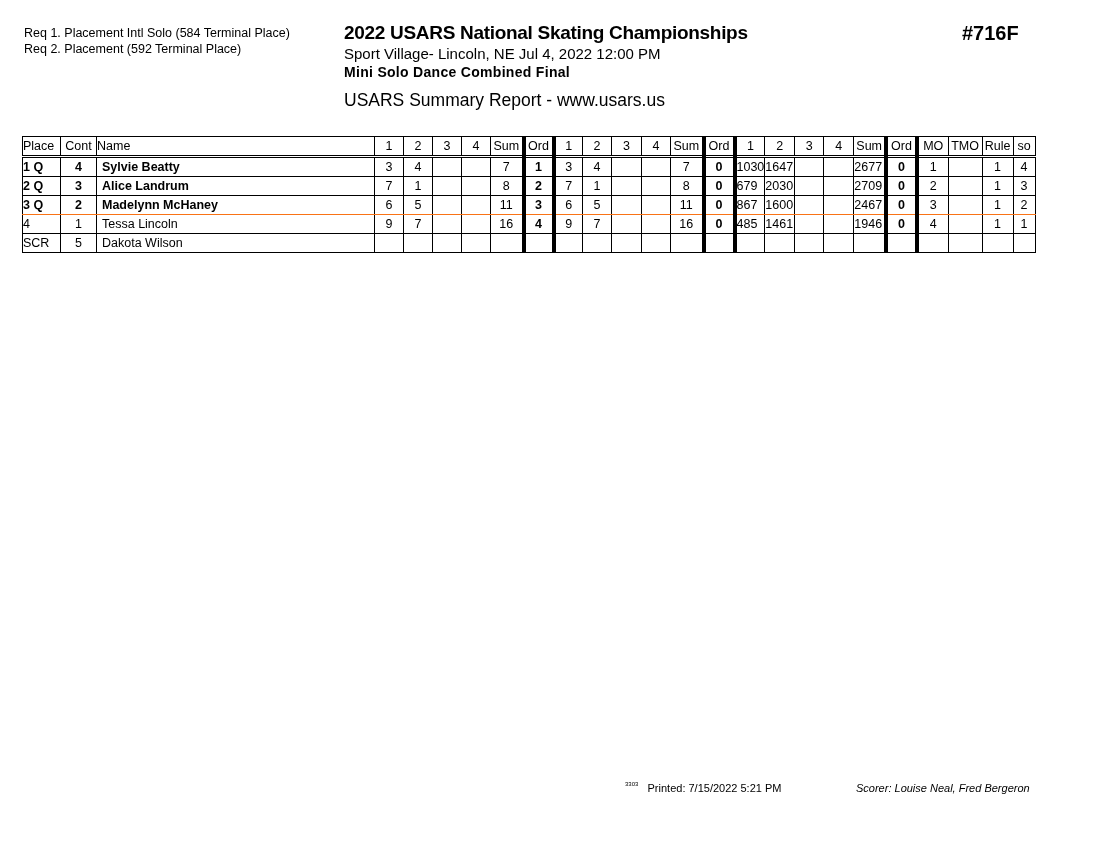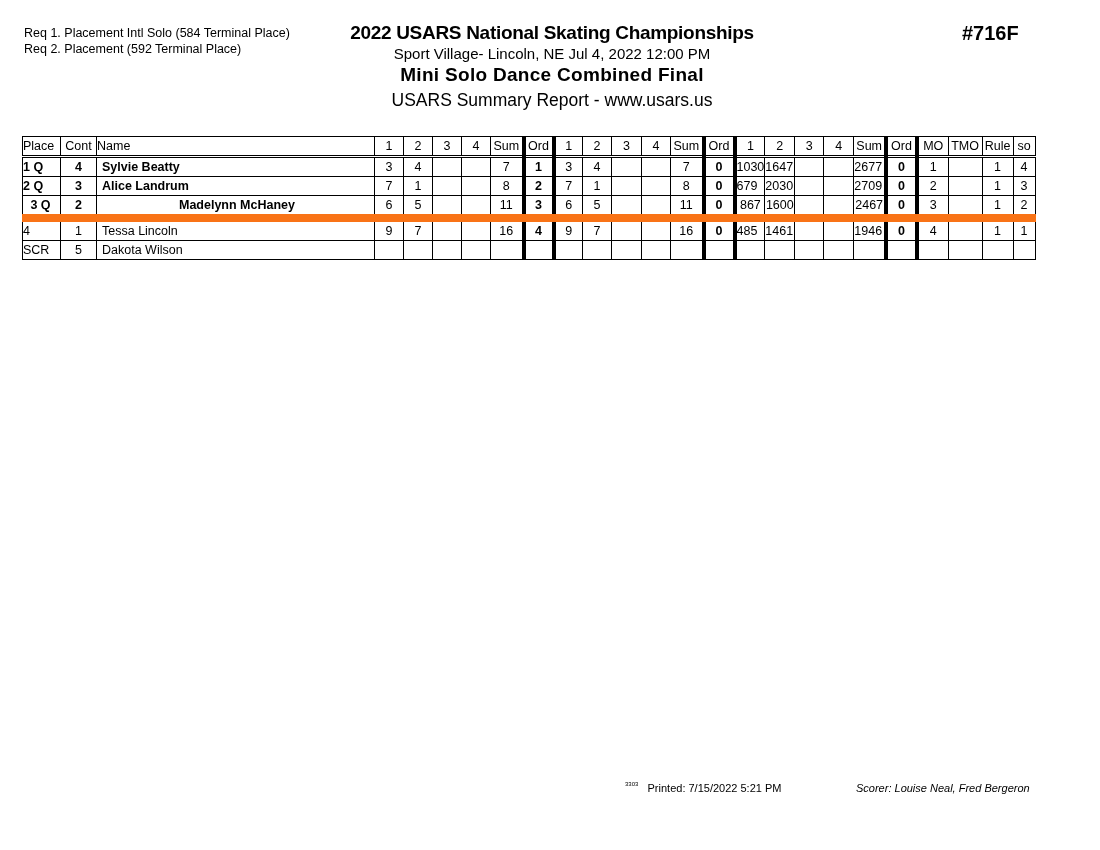--- a/index.html
+++ b/index.html
@@ -1,39 +1,39 @@
 <!DOCTYPE html>
 <html><head>
 <meta charset="utf-8">
 <style>
   html, body { margin:0; padding:0; background:#ffffff; }
   body { width:1100px; height:850px; position:relative; overflow:hidden; color:#000; font-family:"Liberation Sans", sans-serif; }
   .abs { position:absolute; white-space:nowrap; }
   .req { left:24px; font-size:12.5px; line-height:16px; }
-  .title { left:344px; width:416px; text-align:center; }
+  .title { left:344px; width:416px; }
   .t1 { top:22px; font-size:19px; font-weight:bold; letter-spacing:-0.3px; }
   .t2 { top:45px; font-size:15px; }
-  .t3 { top:64px; font-size:19px; font-weight:bold; letter-spacing:0.3px; }
+  .t3 { top:64px; font-size:14px; font-weight:bold; letter-spacing:0.3px; }
   .t4 { top:90px; font-size:17.5px; }
   .code { left:962px; top:22px; font-size:20px; font-weight:bold; }
 
   table.grid { position:absolute; left:22px; top:136px; border-collapse:collapse; table-layout:fixed; font-size:12.5px; }
   table.grid td { border:1px solid #000; padding:0 2px; height:18px; line-height:18px; overflow:hidden; white-space:nowrap; text-align:center; }
   table.grid tr.judges td { height:19px; border-top:1px solid #000; }
   table.grid tr.judges td.empty { border:none; }
   table.grid tr.judges td.jname { text-align:left; font-size:11px; padding-left:3px; vertical-align:top; line-height:14px; }
   table.grid tr.hdr td { border-bottom:3px double #000; }
   table.grid td.left { text-align:left; padding-left:0; }
   table.grid td.name { text-align:left; padding-left:5px; }
   table.grid td.thick-l { border-left:4px solid #000; }
   table.grid td.thick-r { border-right:4px solid #000; }
   table.grid tr.bold td { font-weight:bold; }
   table.grid tr.bold td.nb { font-weight:normal; }
   table.grid td.ordv { font-weight:bold; }
-  table.grid tr.cutline td { border-bottom:8px solid #f97316;text-align:center; }
+  table.grid tr.cutline td { border-bottom:1px solid #f97316; }
   table.grid td.tight { padding:0; text-align:left; }
   .footer { top:782px; font-size:11px; }
   .tiny { font-size:6px; vertical-align:top; position:relative; top:-1px; }
 </style>
 </head>
 <body>
 
 <div class="abs req" style="top:25px;">Req  1.  Placement Intl Solo (584 Terminal Place)</div>
 <div class="abs req" style="top:41px;">Req  2.  Placement  (592 Terminal Place)</div>
 

